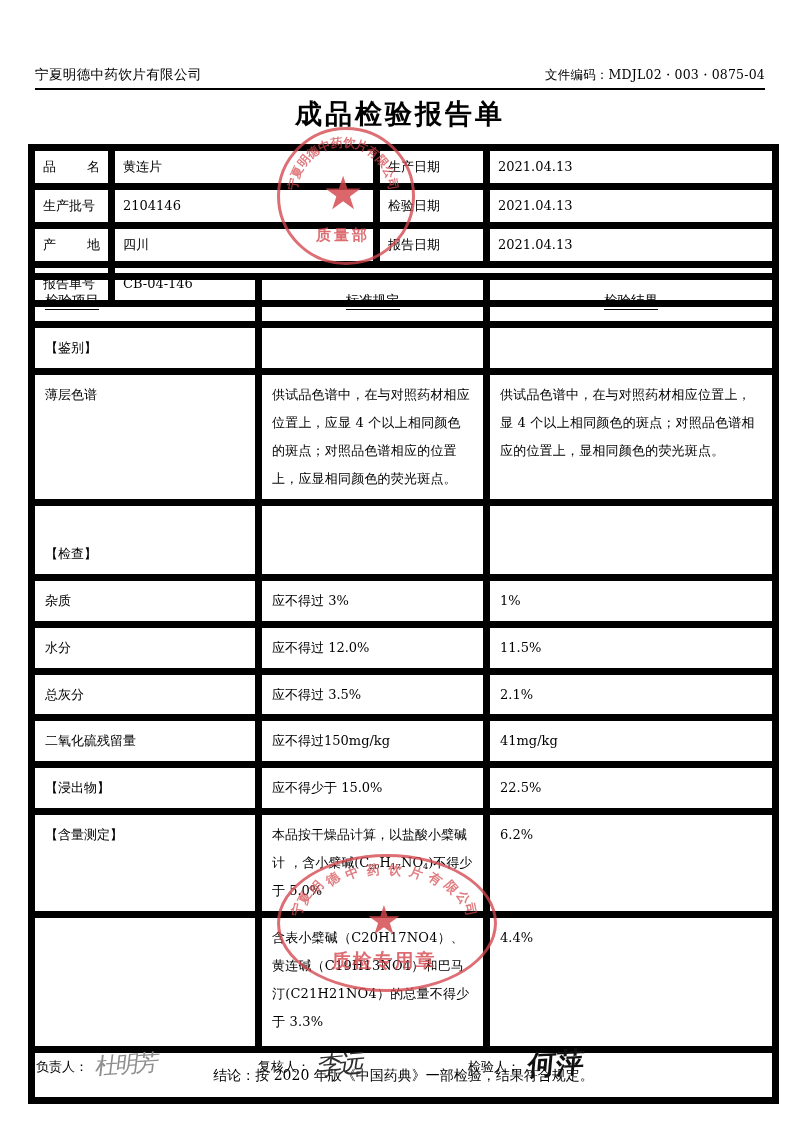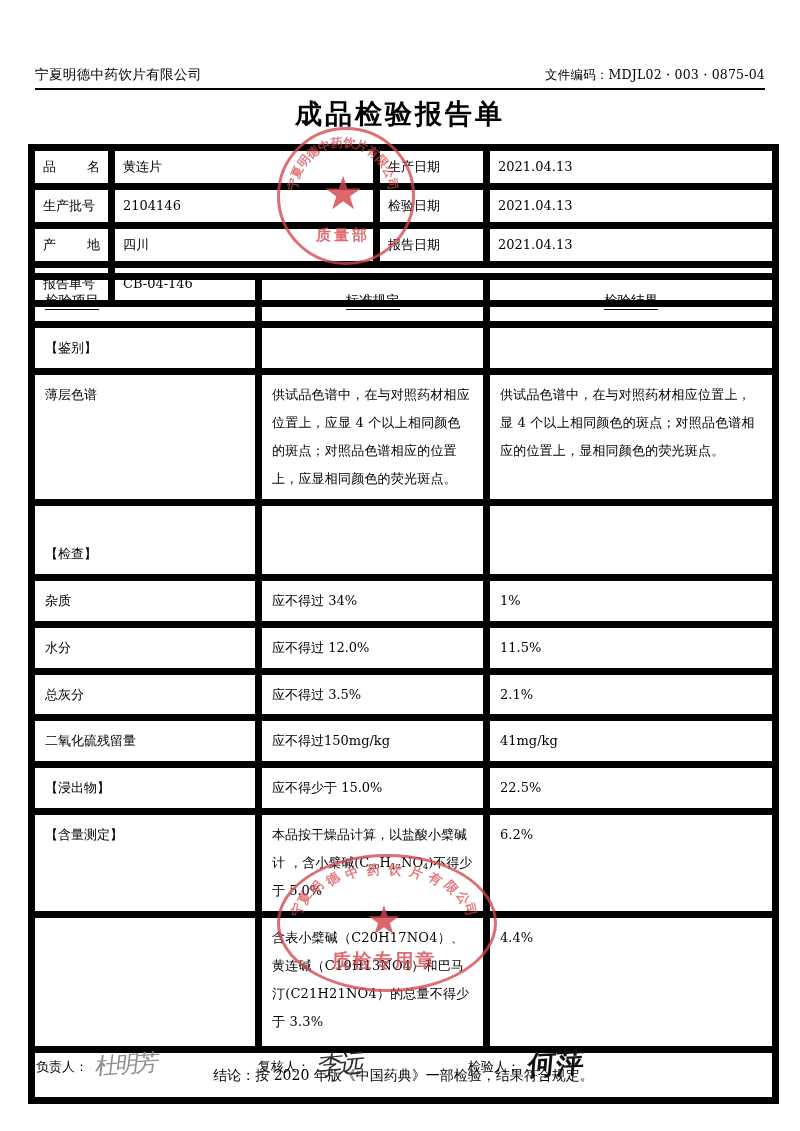--- a/index.html
+++ b/index.html
@@ -192,21 +192,21 @@
       </tr>
 
       <tr>
         <td style="padding-top:34px">【检查】</td>
         <td style="padding-top:34px"></td>
         <td style="padding-top:34px"></td>
       </tr>
 
       <tr>
         <td>杂质</td>
-        <td>应不得过 34%</td>
+        <td>应不得过 3%</td>
         <td>1%</td>
       </tr>
 
       <tr>
         <td>水分</td>
         <td>应不得过 12.0%</td>
         <td>11.5%</td>
       </tr>
 
       <tr>

